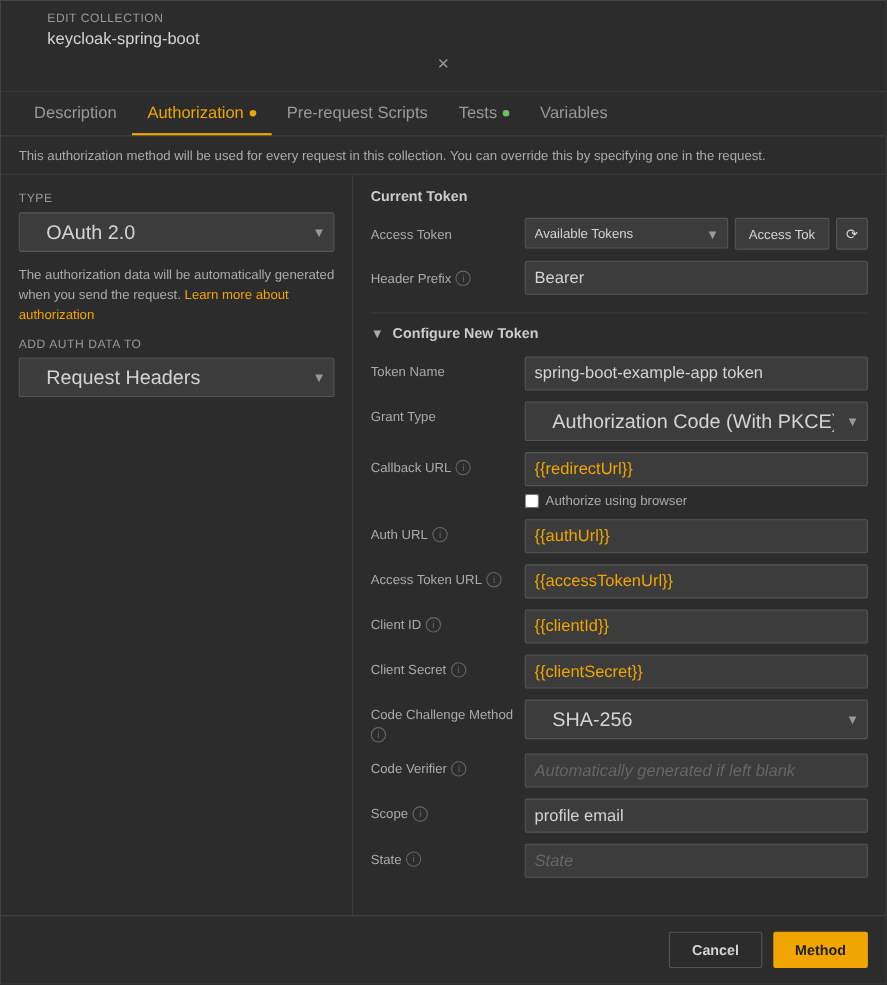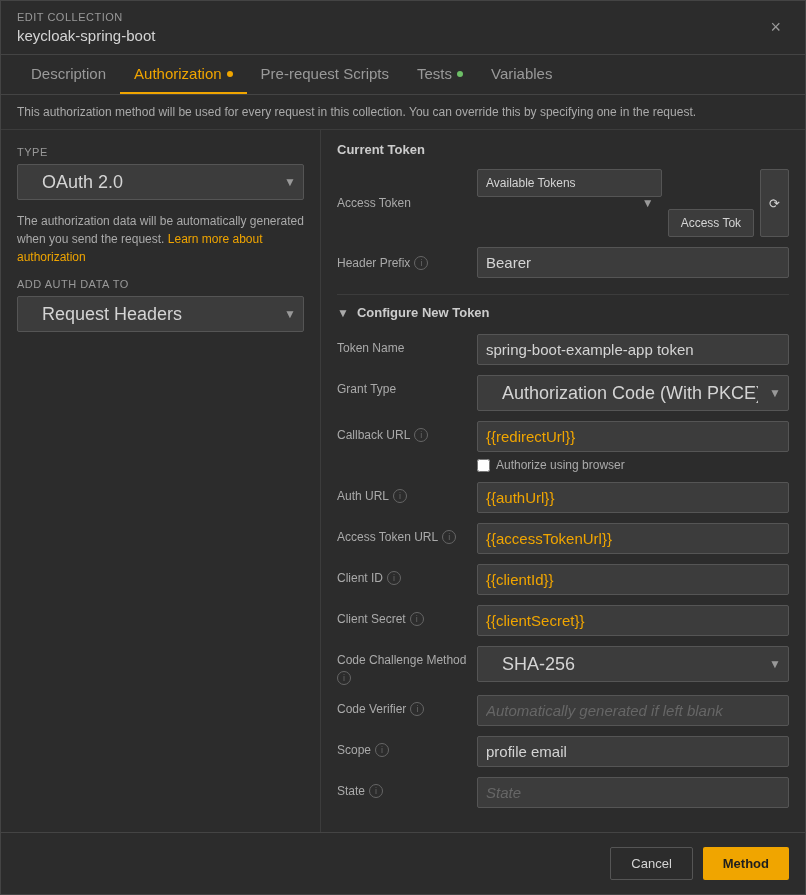--- a/index.html
+++ b/index.html
@@ -20,20 +20,21 @@
       display: flex;
       flex-direction: column;
     }
     .modal-header {
       display: flex;
       align-items: center;
       justify-content: space-between;
       padding: 10px 16px;
       border-bottom: 1px solid #444;
       background: #2c2c2c;
+      flex-direction: column;
     }
     .modal-title {
       font-size: 11px;
       color: #999;
       text-transform: uppercase;
       letter-spacing: 0.5px;
       margin-bottom: 4px;
     }
     .modal-input {
       background: transparent;
@@ -191,21 +192,20 @@
     }
     .token-btn {
       background: #3c3c3c;
       border: 1px solid #555;
       color: #d4d4d4;
       padding: 6px 12px;
       font-size: 12px;
       cursor: pointer;
       border-radius: 2px;
       white-space: nowrap;
-      margin-top: 40px;
     }
     .token-refresh-btn {
       background: #3c3c3c;
       border: 1px solid #555;
       color: #d4d4d4;
       padding: 6px 8px;
       cursor: pointer;
       border-radius: 2px;
       display: flex;
       align-items: center;
@@ -290,20 +290,21 @@
       background: #2c2c2c;
     }
     .btn-cancel {
       background: transparent;
       border: 1px solid #555;
       color: #d4d4d4;
       padding: 8px 20px;
       font-size: 13px;
       cursor: pointer;
       border-radius: 2px;
+      font-weight: bold;
     }
     .btn-update {
       background: #f0a500;
       border: none;
       color: #1e1e1e;
       padding: 8px 20px;
       font-size: 13px;
       font-weight: 600;
       cursor: pointer;
       border-radius: 2px;

